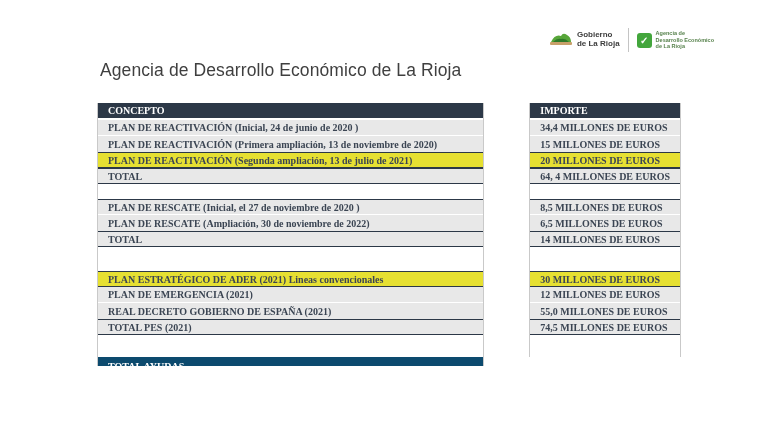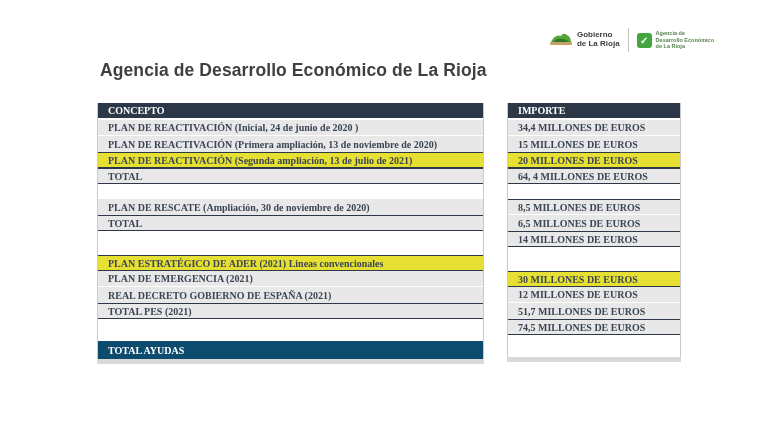--- a/index.html
+++ b/index.html
@@ -15,29 +15,29 @@
   .logo-sep{width:1px;height:24px;background:#c4c4c4;margin:0 8px;}
   .ader-logo{display:flex;align-items:center;gap:4px;}
   .ader-check{
     width:15px;height:15px;background:#43a63c;border-radius:3px;color:#fff;
     font-size:10px;font-weight:700;display:flex;align-items:center;justify-content:center;
   }
   .ader-text{font-size:5.5px;font-weight:700;color:#55804a;line-height:1.25;}
 
   
   .title{
-    position:absolute;top:60px;left:100px;font-size:17.5px;font-weight:700;
+    position:absolute;top:60px;left:100px;font-size:17.5px;font-weight:400;
     color:#3f3f3f;letter-spacing:.1px;
   }
 
   
   .tables{position:absolute;top:103px;left:97px;display:flex;gap:23px;}
   .col{display:flex;flex-direction:column;}
   .col-left{width:387px;}
-  .col-right{width:174px;}
+  .col-right{width:174px;align-items:flex-end;}
   .col-body{border-left:1px solid #c9c9c9;border-right:1px solid #c9c9c9;}
   .r{
     box-sizing:border-box;height:16px;display:flex;align-items:center;
     padding:0 10px;background:#e8e8e8;border-bottom:1px solid #ffffff;
     font-size:10px;font-weight:700;color:#3b4553;white-space:nowrap;overflow:hidden;font-family:Liberation Serif, serif;
   }
   .r-header{height:17px;background:#2c3847;color:#ffffff;border-bottom:2px solid #ffffff;}
   .hl{background:#e6e032;border-top:1px solid #2c3847;border-bottom:1px solid #2c3847;}
   .total{border-top:1px solid #2c3847;border-bottom:1px solid #2c3847;}
   .sep-top{border-top:1px solid #2c3847;}
@@ -82,21 +82,22 @@
   <div class="tables">
 
     <div class="col col-left">
       <div class="col-body">
         <div class="r r-header">CONCEPTO</div>
         <div class="r">PLAN DE REACTIVACIÓN (Inicial, 24 de junio de 2020 )</div>
         <div class="r no-sep">PLAN DE REACTIVACIÓN (Primera ampliación, 13 de noviembre de 2020)</div>
         <div class="r hl">PLAN DE REACTIVACIÓN (Segunda ampliación, 13 de julio de 2021)</div>
         <div class="r total">TOTAL</div>
         <div class="gap gap1"></div>
-        <div class="r no-sep">PLAN DE RESCATE (Ampliación, 30 de noviembre de 2020)</div>
+        <div class="r sep-top">PLAN DE RESCATE (Inicial, el 27 de noviembre de 2020 )</div>
+        <div class="r no-sep">PLAN DE RESCATE (Ampliación, 30 de noviembre de 2022)</div>
         <div class="r total">TOTAL</div>
         <div class="gap gap2"></div>
         <div class="r hl">PLAN ESTRATÉGICO DE ADER (2021) Lineas convencionales</div>
         <div class="r">PLAN DE EMERGENCIA (2021)</div>
         <div class="r no-sep">REAL DECRETO GOBIERNO DE ESPAÑA (2021)</div>
         <div class="r total">TOTAL PES (2021)</div>
         <div class="gap gap3"></div>
         <div class="r grand">TOTAL AYUDAS</div>
       </div>
       <div class="shadow"></div>
@@ -109,21 +110,21 @@
         <div class="r no-sep">15 MILLONES DE EUROS</div>
         <div class="r hl">20 MILLONES DE EUROS</div>
         <div class="r total">64, 4 MILLONES DE EUROS</div>
         <div class="gap gap1"></div>
         <div class="r sep-top">8,5 MILLONES DE EUROS</div>
         <div class="r no-sep">6,5 MILLONES DE EUROS</div>
         <div class="r total">14 MILLONES DE EUROS</div>
         <div class="gap gap2"></div>
         <div class="r hl">30 MILLONES DE EUROS</div>
         <div class="r">12 MILLONES DE EUROS</div>
-        <div class="r no-sep">51,7 MILLONES DE EUROS</div>
+        <div class="r no-sep">55,0 MILLONES DE EUROS</div>
         <div class="r total">74,5 MILLONES DE EUROS</div>
         <div class="gap gap3"></div>
       </div>
       <div class="shadow"></div>
     </div>
 
   </div>
 </div>
 
 </body></html>

